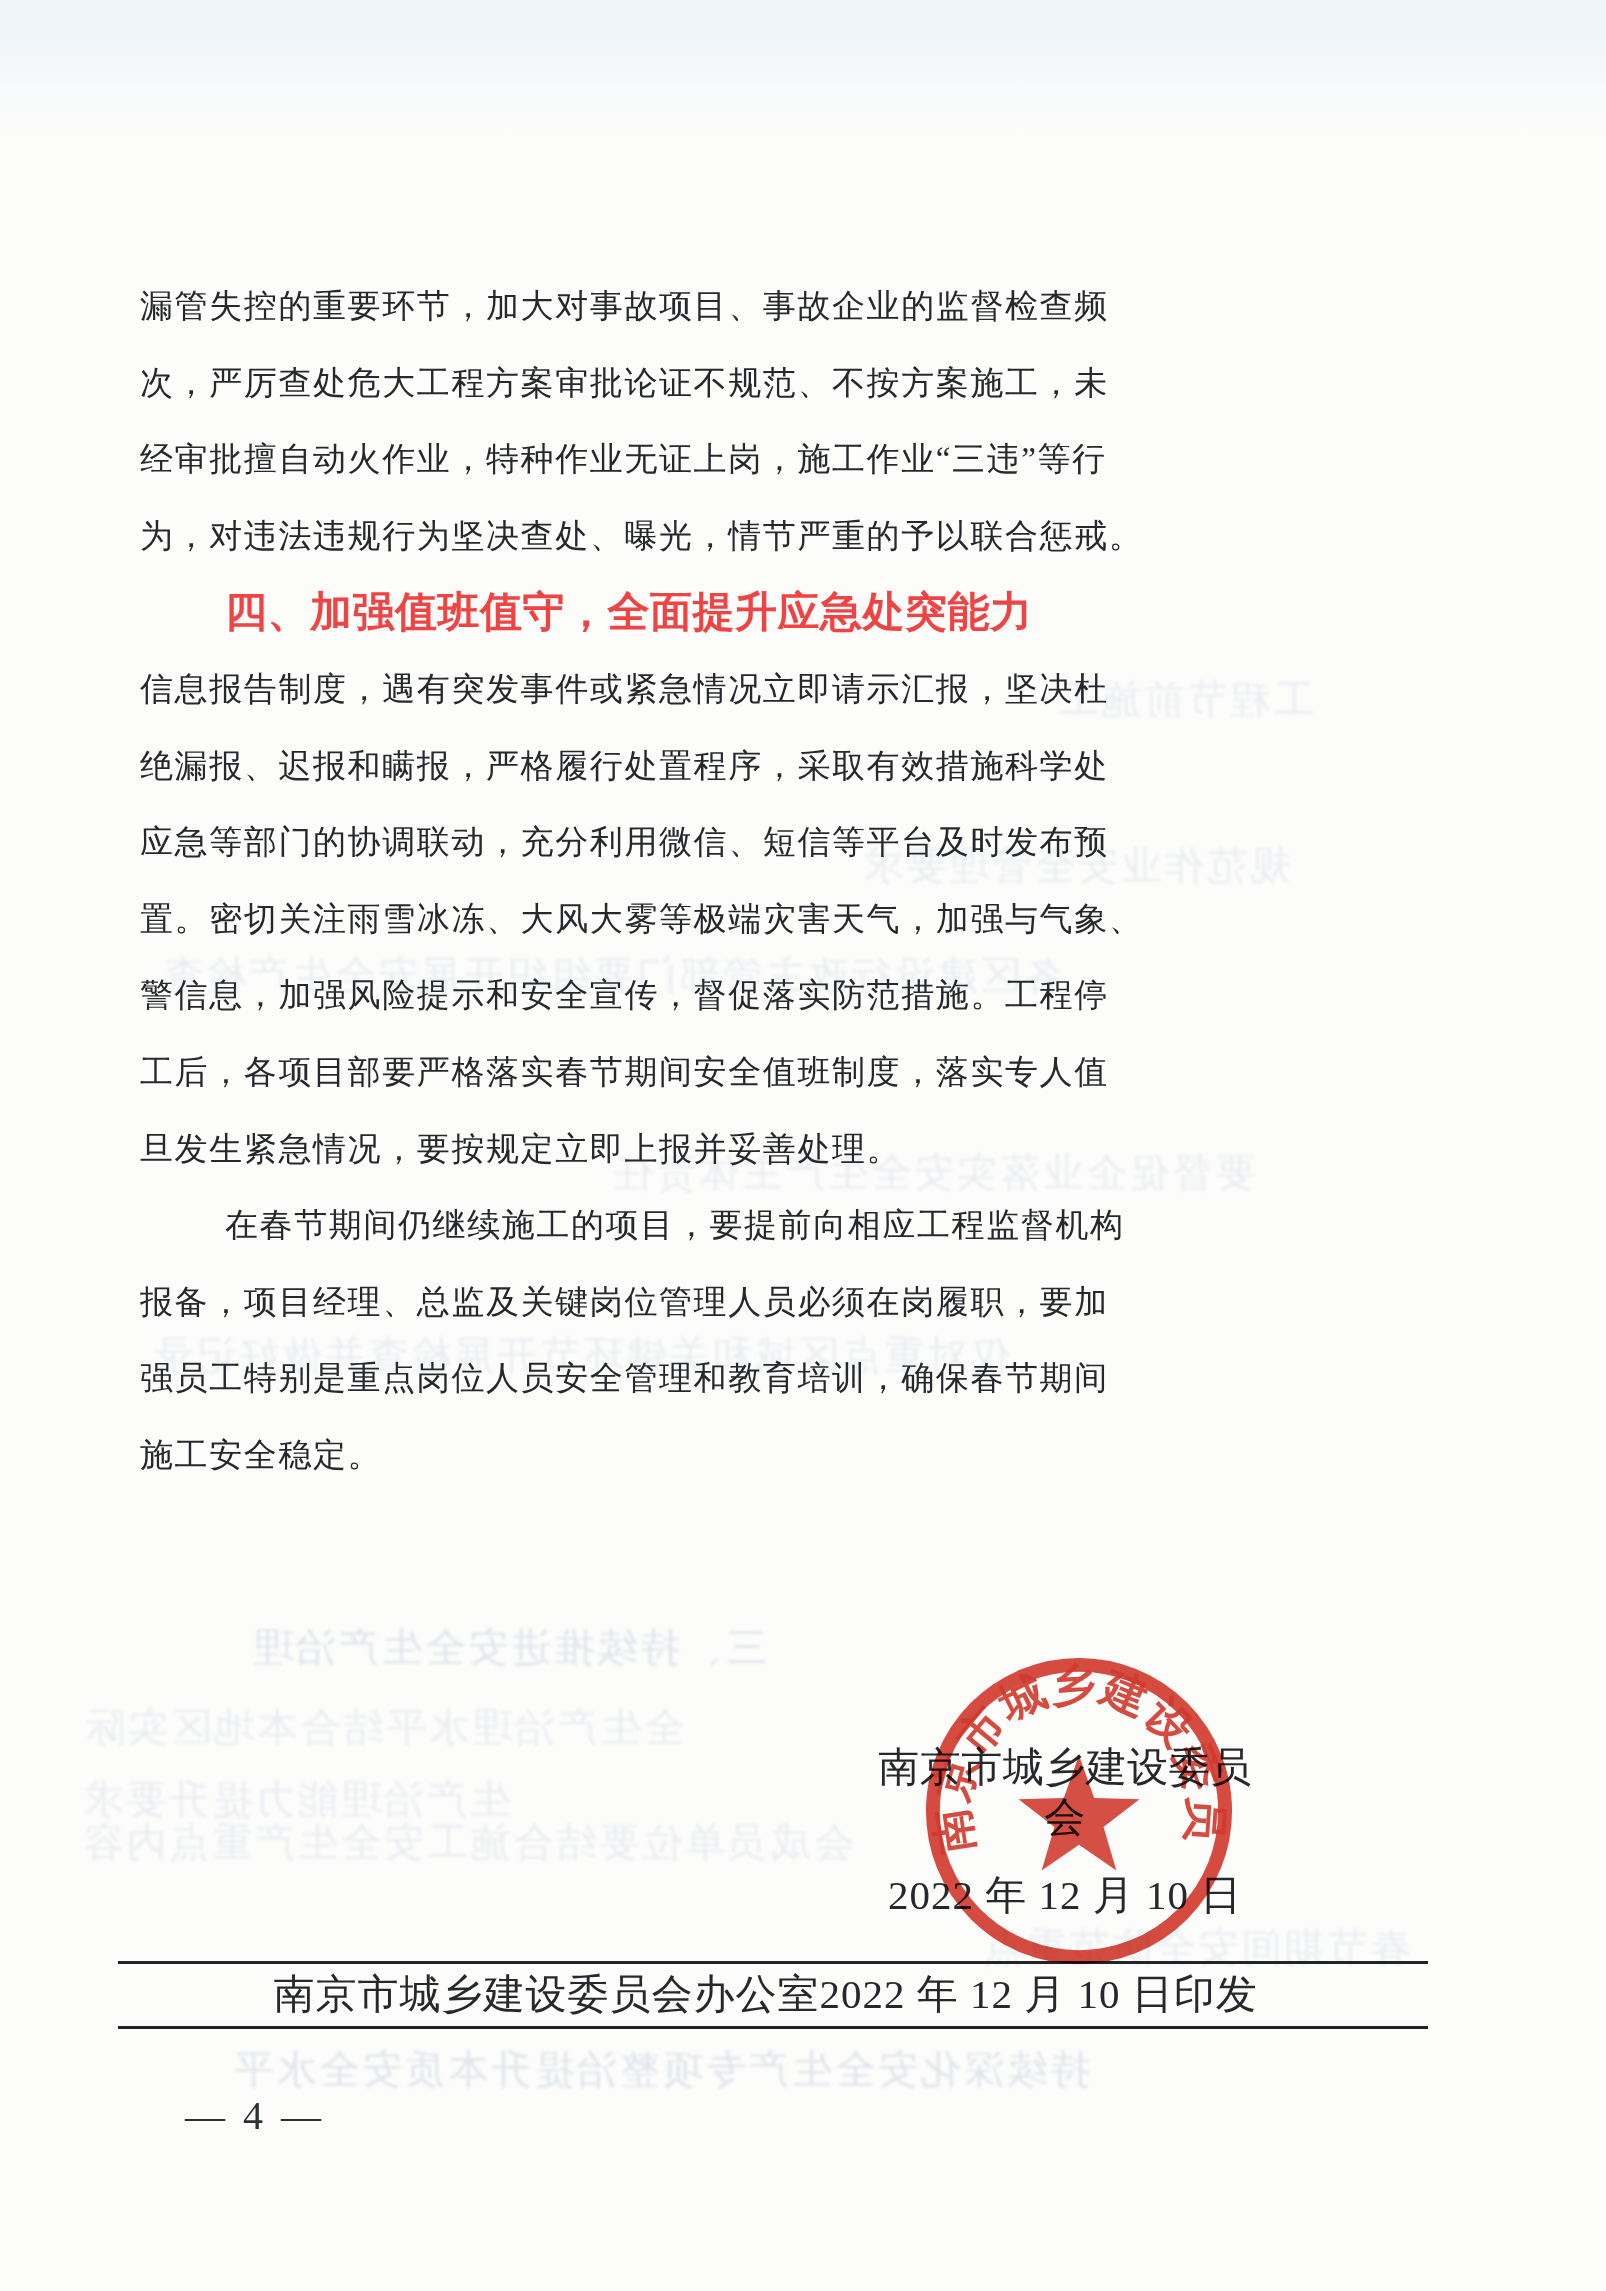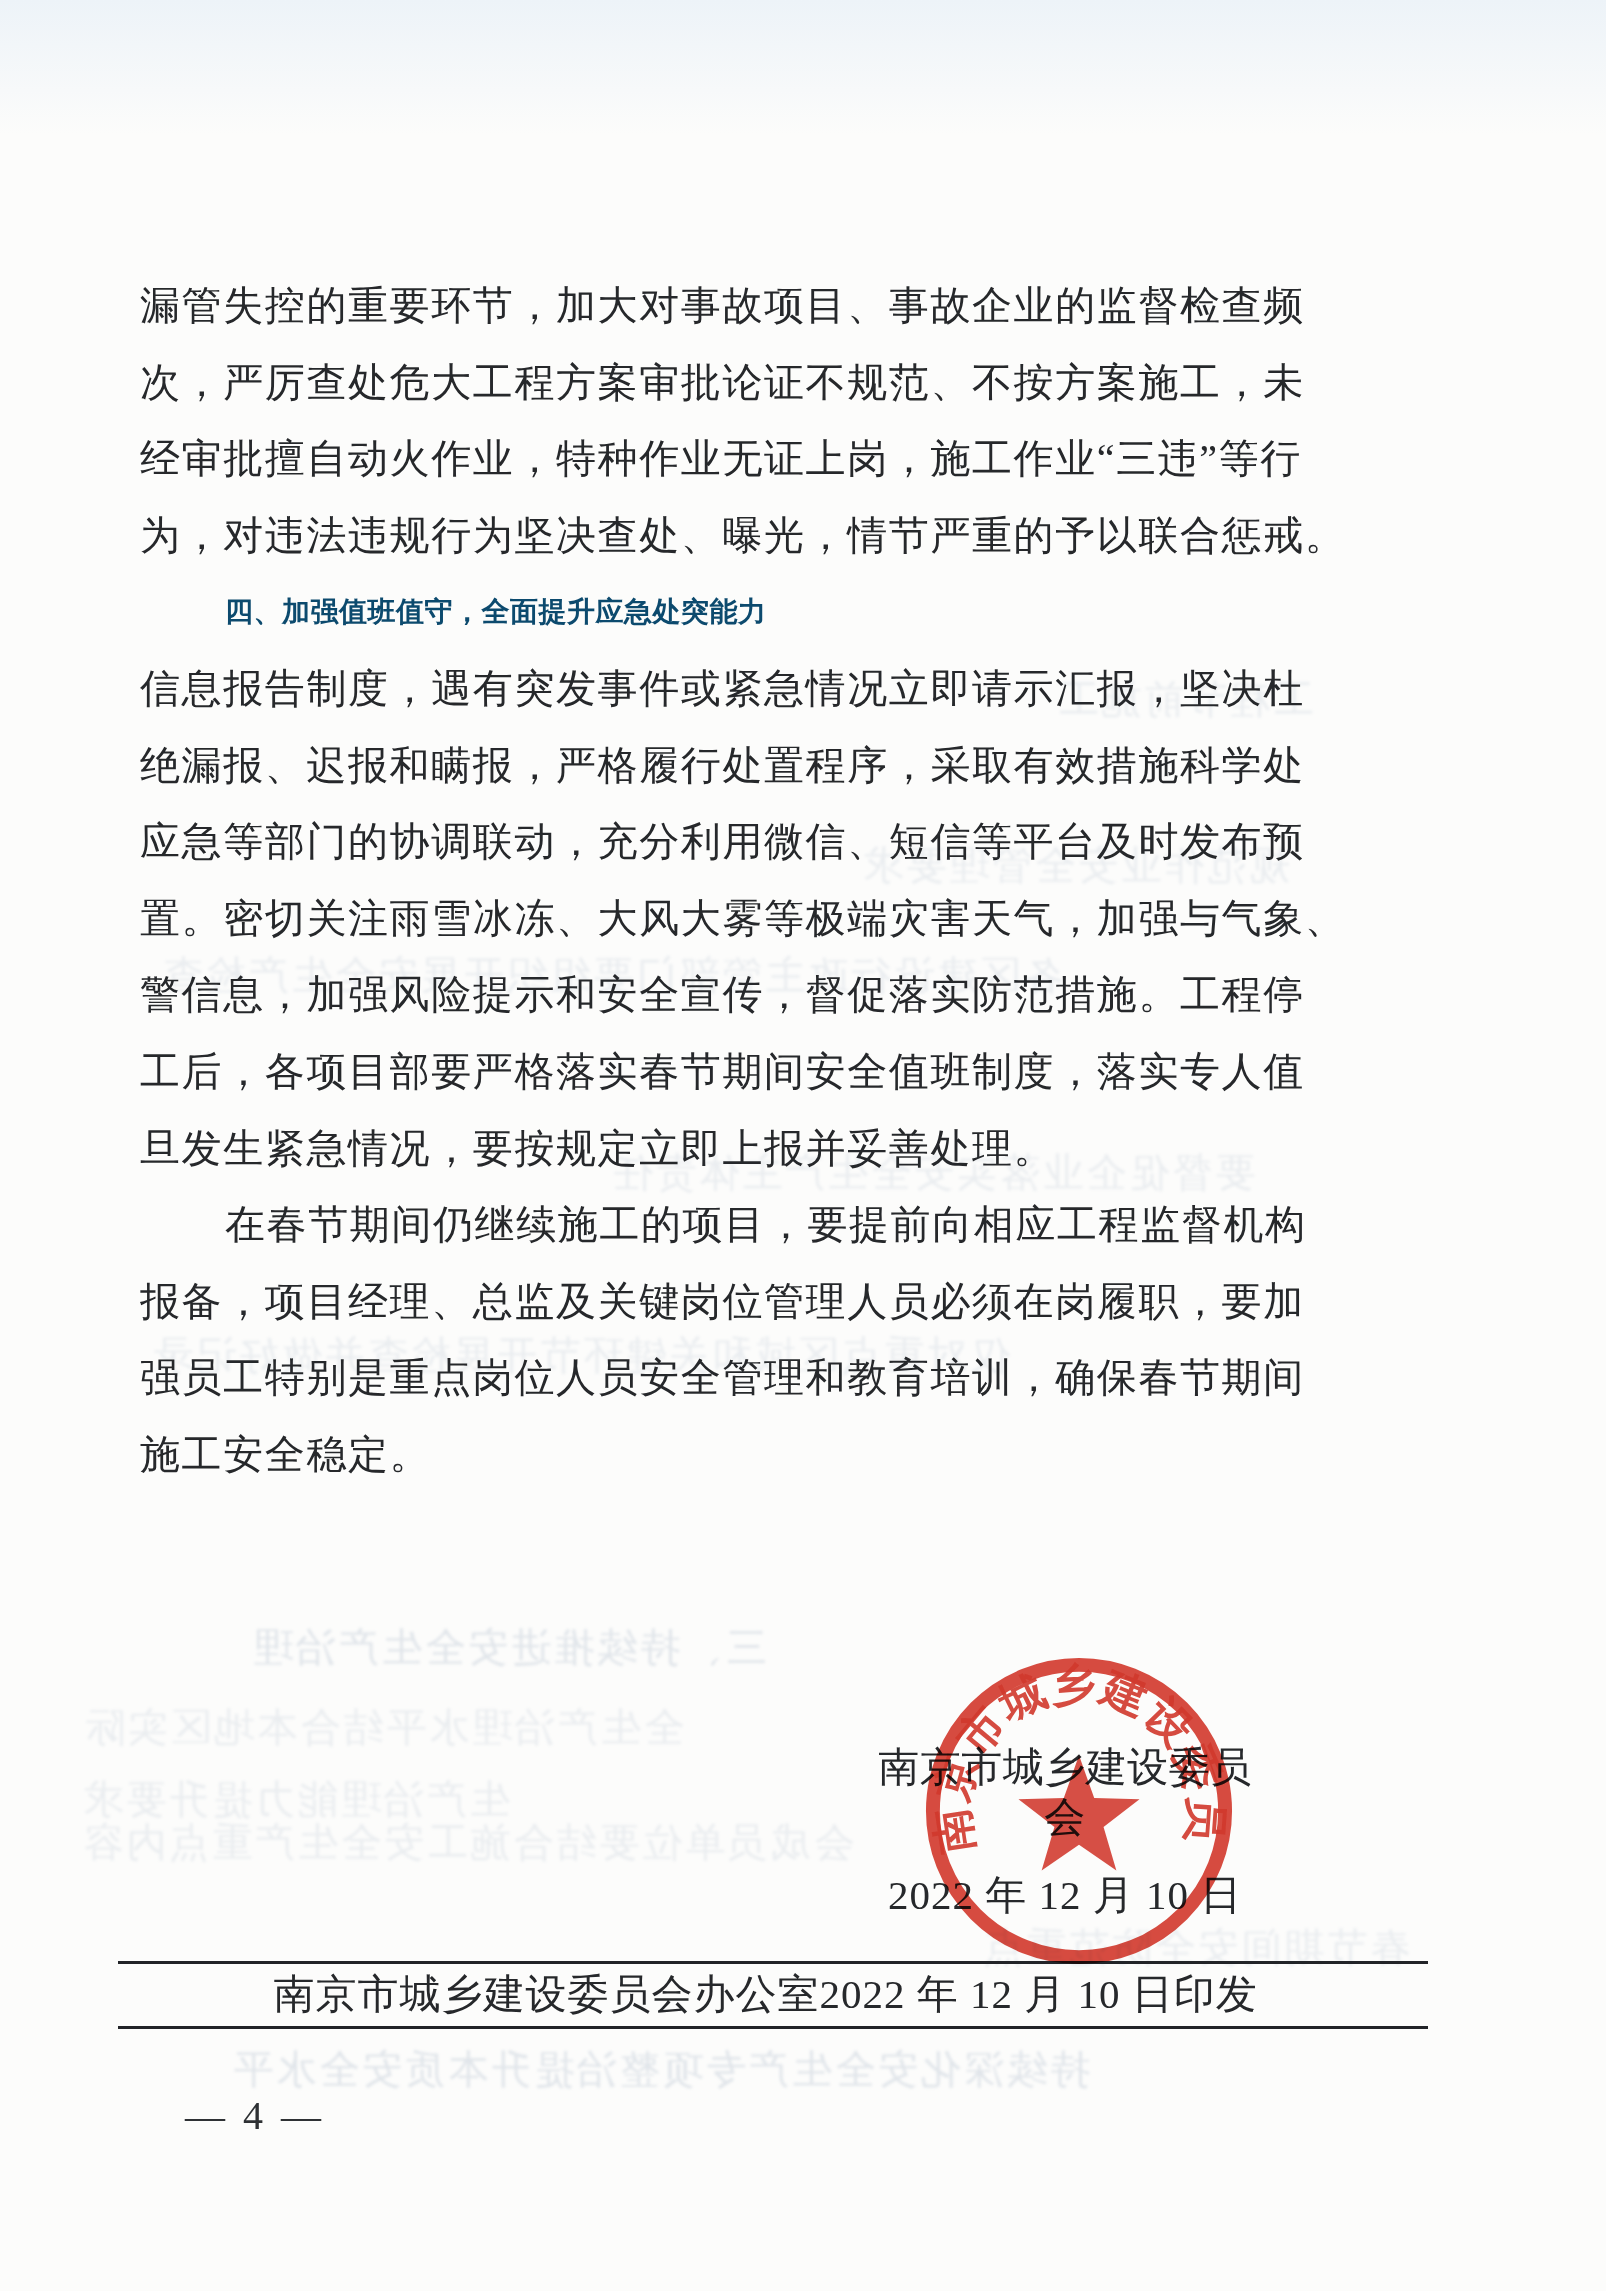--- a/index.html
+++ b/index.html
@@ -28,31 +28,31 @@
     opacity:.14;
     font-family:"Liberation Serif", serif;
   }
   .bleed.b-med{opacity:.22;}
   
   .body-text{
     position:absolute;left:140px;top:268px;width:1155px;
   }
   .line{
     height:76.6px;line-height:76.6px;
-    font-size:40px;letter-spacing:1.6px;
+    font-size:33px;letter-spacing:1.6px;
     white-space:nowrap;
   }
   .line.indent{padding-left:85px;}
   .line.heading{
     padding-left:85px;
     font-family:"Liberation Sans", sans-serif;
     font-weight:bold;
-    font-size:28px;
+    font-size:42px;
     letter-spacing:0.5px;
-    color:#0c4a6e;
+    color:#ef4444;
   }
   
   .signature{
     position:absolute;left:858px;top:1742px;width:414px;
     text-align:center;
   }
   .sig-org{font-size:41px;line-height:50px;letter-spacing:0.5px;}
   .sig-date{font-size:41px;line-height:50px;margin-top:28px;letter-spacing:1px;}
   
   .seal{

